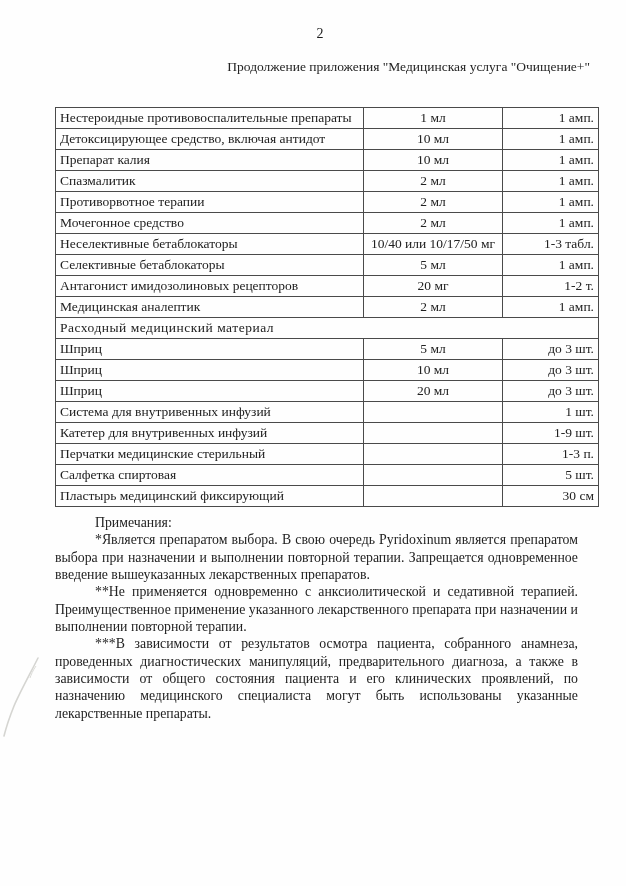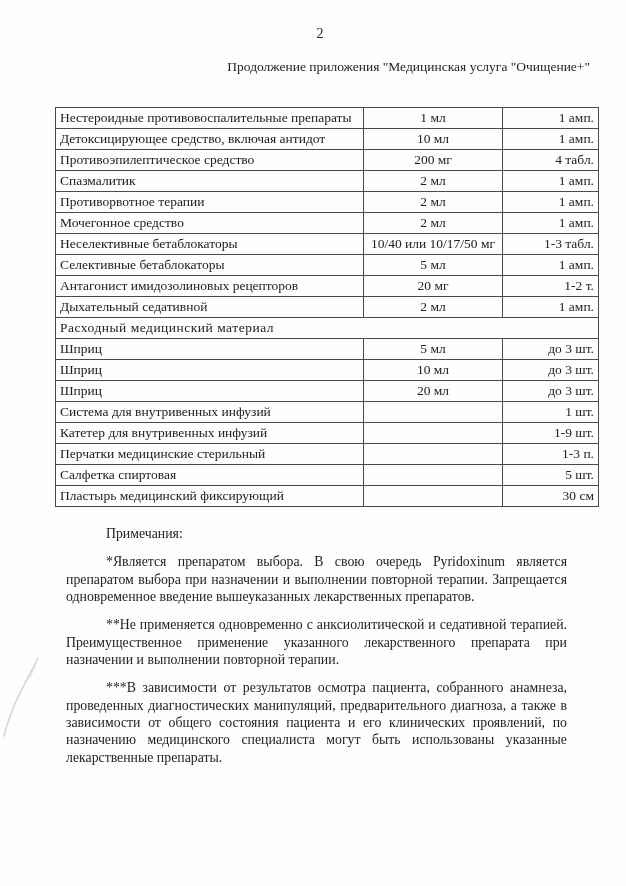--- a/index.html
+++ b/index.html
@@ -61,21 +61,21 @@
   .notes {
     position: absolute;
     top: 514px;
     left: 55px;
     width: 523px;
     font-size: 13.8px;
     line-height: 17.35px;
     color: #222222;
   }
   .notes p {
-    margin: 11px;
+    margin: 0;
     text-align: justify;
     text-indent: 40px;
   }
   .notes .notes-title {
     text-align: left;
   }
   .pen-mark {
     position: absolute;
     left: 0;
     top: 640px;
@@ -100,26 +100,26 @@
           <td class="c-dose">1 мл</td>
           <td class="c-qty">1 амп.</td>
         </tr>
 
         <tr>
           <td class="c-name">Детоксицирующее средство, включая антидот</td>
           <td class="c-dose">10 мл</td>
           <td class="c-qty">1 амп.</td>
         </tr>
 
-
-        <tr>
-          <td class="c-name">Противоэпилептическое средство</td>
-          <td class="c-dose">200 мг</td>
-          <td class="c-qty">4 табл.</td>
-        </tr>
+        <tr>
+          <td class="c-name">Препарат калия</td>
+          <td class="c-dose">10 мл</td>
+          <td class="c-qty">1 амп.</td>
+        </tr>
+
 
         <tr>
           <td class="c-name">Спазмалитик</td>
           <td class="c-dose">2 мл</td>
           <td class="c-qty">1 амп.</td>
         </tr>
 
         <tr>
           <td class="c-name">Противорвотное терапии</td>
           <td class="c-dose">2 мл</td>
@@ -144,21 +144,21 @@
           <td class="c-qty">1 амп.</td>
         </tr>
 
         <tr>
           <td class="c-name">Антагонист имидозолиновых рецепторов</td>
           <td class="c-dose">20 мг</td>
           <td class="c-qty">1-2 т.</td>
         </tr>
 
         <tr>
-          <td class="c-name">Дыхательный седативной</td>
+          <td class="c-name">Медицинская аналептик</td>
           <td class="c-dose">2 мл</td>
           <td class="c-qty">1 амп.</td>
         </tr>
       </tbody>
     <tbody>
       <tr class="section-row">
         <td colspan="3">Расходный медицинский материал</td>
       </tr>
     </tbody>
     <tbody>

